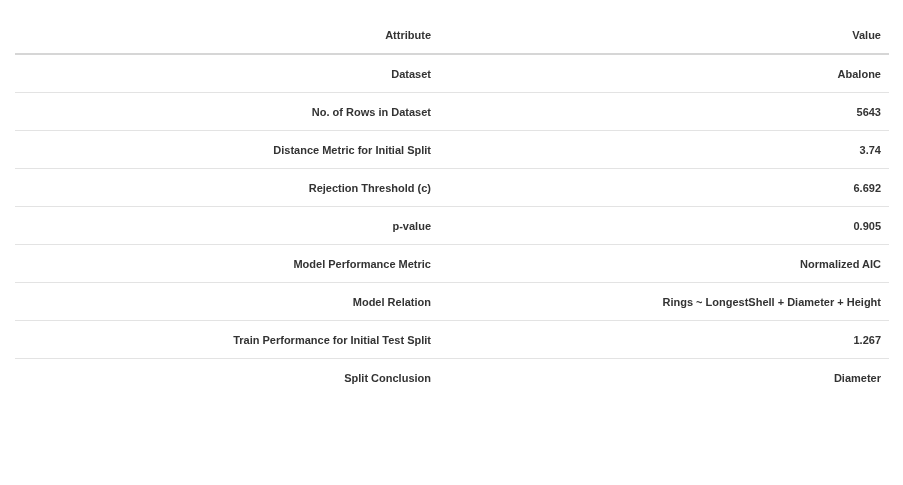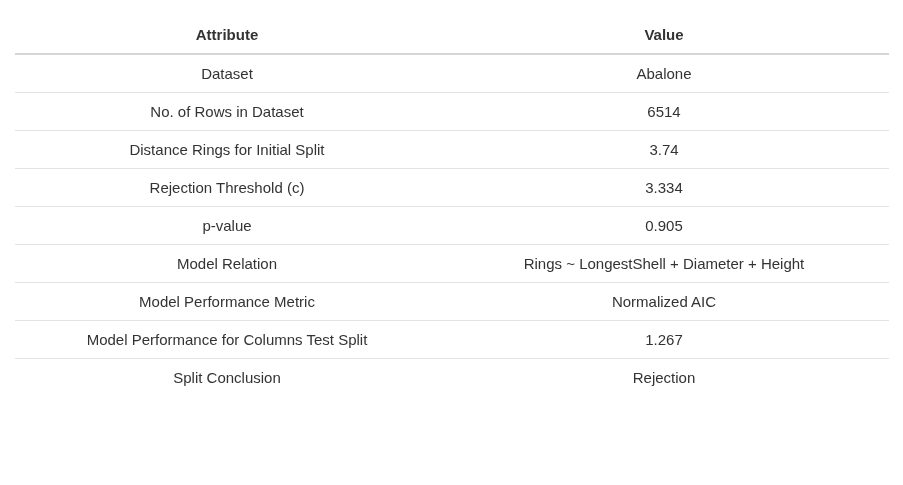--- a/index.html
+++ b/index.html
@@ -23,35 +23,35 @@
   }
   table.attr-table {
     border-collapse: collapse;
     table-layout: fixed;
     margin: 17px 0 0 15px;
     width: 874px;
   }
   col.col-attr { width: 424px; }
   col.col-val  { width: 450px; }
   th, td {
-    text-align: center;
-    font-size: 15px;
+    text-align: right;
+    font-size: 11px;
     line-height: 20px;
     white-space: nowrap;
     overflow: hidden;
     color: var(--text);
     vertical-align: middle;
   }
   thead th {
     font-weight: 700;
     padding: 8px 8px;
     border-bottom: 2px solid var(--header-border);
   }
   tbody td {
-    font-weight: 400;
+    font-weight: 700;
     padding: 8.5px 8px;
     border-bottom: 1px solid var(--row-border);
   }
   tbody tr:last-child td {
     border-bottom: 0;
     margin-top: 14px;
   }
 </style>
 </head>
 <body>
@@ -67,44 +67,44 @@
       <th>Value</th>
     </tr>
   </thead>
   <tbody>
       <tr>
         <td>Dataset</td>
         <td>Abalone</td>
       </tr>
       <tr>
         <td>No. of Rows in Dataset</td>
-        <td>6514</td>
+        <td>5643</td>
       </tr>
       <tr>
-        <td>Distance Rings for Initial Split</td>
+        <td>Distance Metric for Initial Split</td>
         <td>3.74</td>
       </tr>
       <tr>
         <td>Rejection Threshold (c)</td>
-        <td>3.334</td>
+        <td>6.692</td>
       </tr>
       <tr>
         <td>p-value</td>
         <td>0.905</td>
       </tr>
       <tr>
+        <td>Model Performance Metric</td>
+        <td>Normalized AIC</td>
+      </tr>
+      <tr>
         <td>Model Relation</td>
         <td>Rings ~ LongestShell + Diameter + Height</td>
       </tr>
       <tr>
-        <td>Model Performance Metric</td>
-        <td>Normalized AIC</td>
-      </tr>
-      <tr>
-        <td>Model Performance for Columns Test Split</td>
+        <td>Train Performance for Initial Test Split</td>
         <td>1.267</td>
       </tr>
       <tr>
         <td>Split Conclusion</td>
-        <td>Rejection</td>
+        <td>Diameter</td>
       </tr>
     </tbody>
 </table>
 
 </body></html>

